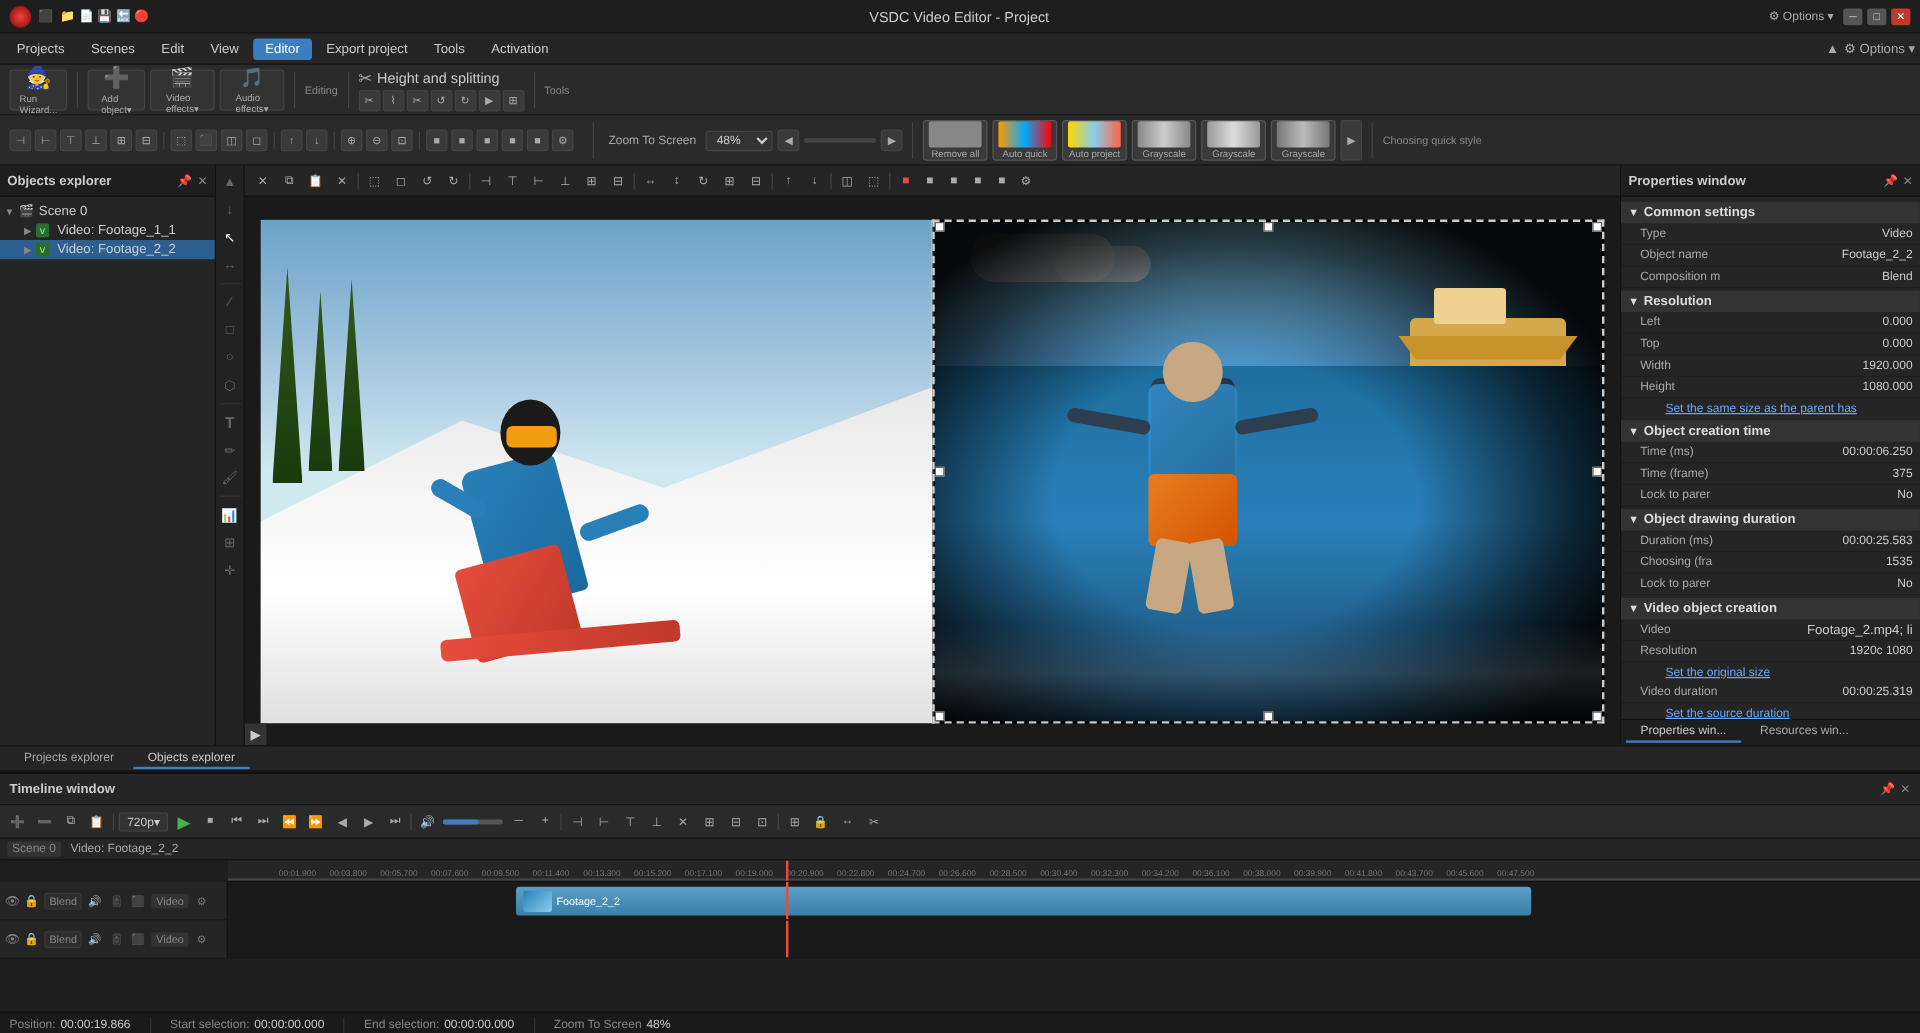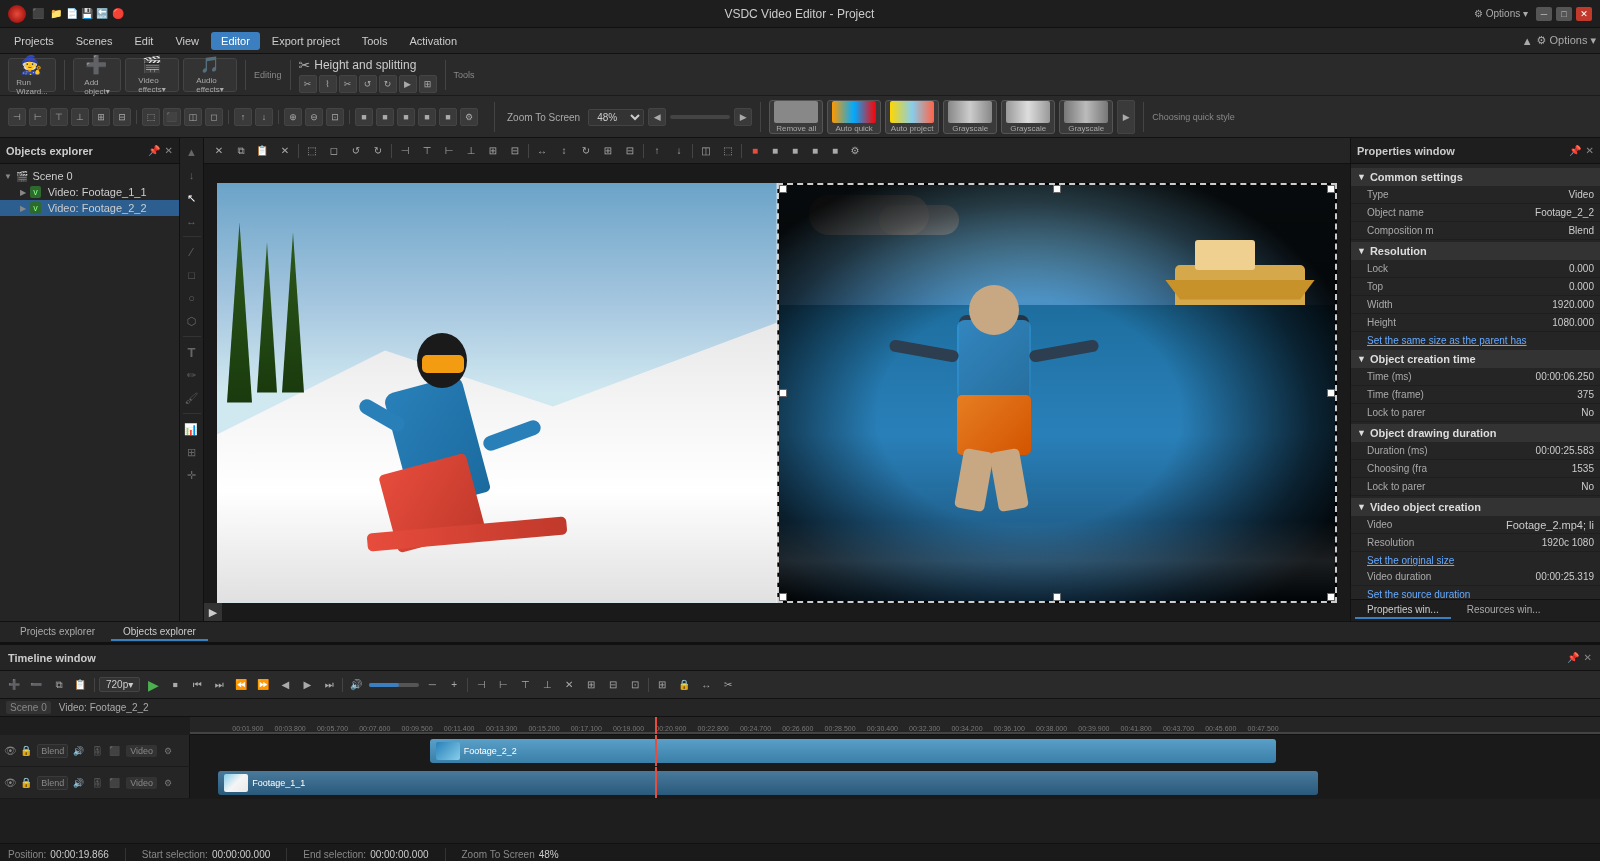--- a/index.html
+++ b/index.html
@@ -53,21 +53,21 @@
     #props-panel { width: 250px; background: #252525; border-left: 1px solid #111; display: flex; flex-direction: column; overflow: hidden; }
     #props-header { height: 26px; background: #1e1e1e; display: flex; align-items: center; padding: 0 6px; border-bottom: 1px solid #111; justify-content: space-between; }
     #props-header .title { font-size: 11px; color: #ccc; font-weight: 600; }
     #props-content { flex: 1; overflow-y: auto; padding: 4px 0; }
     .props-section { margin-bottom: 2px; }
     .props-section-header { background: #333; padding: 3px 6px; font-size: 11px; color: #ddd; font-weight: 600; cursor: pointer; display: flex; align-items: center; gap: 4px; }
     .props-section-header .arrow { font-size: 9px; }
     .prop-row { display: flex; align-items: center; padding: 2px 6px 2px 16px; border-bottom: 1px solid #1e1e1e; min-height: 18px; }
     .prop-label { flex: 1; color: #aaa; font-size: 10px; }
     .prop-value { color: #ccc; font-size: 10px; text-align: right; min-width: 80px; }
-    .prop-link { color: #6af; font-size: 10px; cursor: pointer; text-decoration: underline; }
+    .prop-link { color: #6af; font-size: 10px; cursor: pointer; text-decoration: underline; margin-left: 21px; }
 
     
     #left-icons { width: 24px; background: #222; border-right: 1px solid #111; display: flex; flex-direction: column; align-items: center; padding: 4px 0; gap: 3px; }
     .li-btn { width: 20px; height: 20px; background: transparent; border: none; cursor: pointer; color: #666; font-size: 11px; display: flex; align-items: center; justify-content: center; }
 
     
     #timeline { height: 200px; background: #1e1e1e; border-top: 2px solid #111; display: flex; flex-direction: column; }
     #timeline-header { height: 26px; background: #252525; display: flex; align-items: center; padding: 0 8px; border-bottom: 1px solid #111; gap: 6px; }
     #timeline-header .title { font-size: 11px; color: #ccc; font-weight: 600; }
     #timeline-controls { height: 28px; background: #2a2a2a; display: flex; align-items: center; padding: 0 6px; gap: 4px; border-bottom: 1px solid #111; }
@@ -489,21 +489,21 @@
           <span class="prop-value">Blend</span>
         </div>
       </div>
 
       <div class="props-section">
         <div class="props-section-header">
           <span class="arrow">▼</span>
           <span>Resolution</span>
         </div>
         <div class="prop-row">
-          <span class="prop-label">Lock</span>
+          <span class="prop-label">Left</span>
           <span class="prop-value">0.000</span>
         </div>
         <div class="prop-row">
           <span class="prop-label">Top</span>
           <span class="prop-value">0.000</span>
         </div>
         <div class="prop-row">
           <span class="prop-label">Width</span>
           <span class="prop-value">1920.000</span>
         </div>
@@ -723,27 +723,20 @@
           <div style="font-size:10px;color:#888;cursor:pointer;">🔒</div>
           <div class="track-blend-label">Blend</div>
           <div class="track-ctrl-btn">🔊</div>
           <div class="track-ctrl-btn">🎚</div>
           <div class="track-ctrl-btn">⬛</div>
           <div class="track-type">Video</div>
           <div class="track-ctrl-btn">⚙</div>
         </div>
         <div class="track-body" style="position:relative;">
 
-          <div class="clip-block" style="left:2%;width:78%;background:linear-gradient(180deg,#4a7a9b,#2a5a7b);height:24px;top:4px;border-radius:3px;display:flex;align-items:center;gap:4px;padding:0 6px;">
-
-            <div style="width:24px;height:18px;border-radius:2px;overflow:hidden;flex-shrink:0;">
-              <div style="width:100%;height:100%;background:linear-gradient(135deg,#87ceeb,#f5f5f5,#e8e8e8);"></div>
-            </div>
-            <span class="clip-block-label">Footage_1_1</span>
-          </div>
 
           <div class="playhead" style="left:33%;"></div>
         </div>
       </div>
     </div>
   </div>
 </div>
 
 <div id="statusbar">
   <div class="sb-section">

